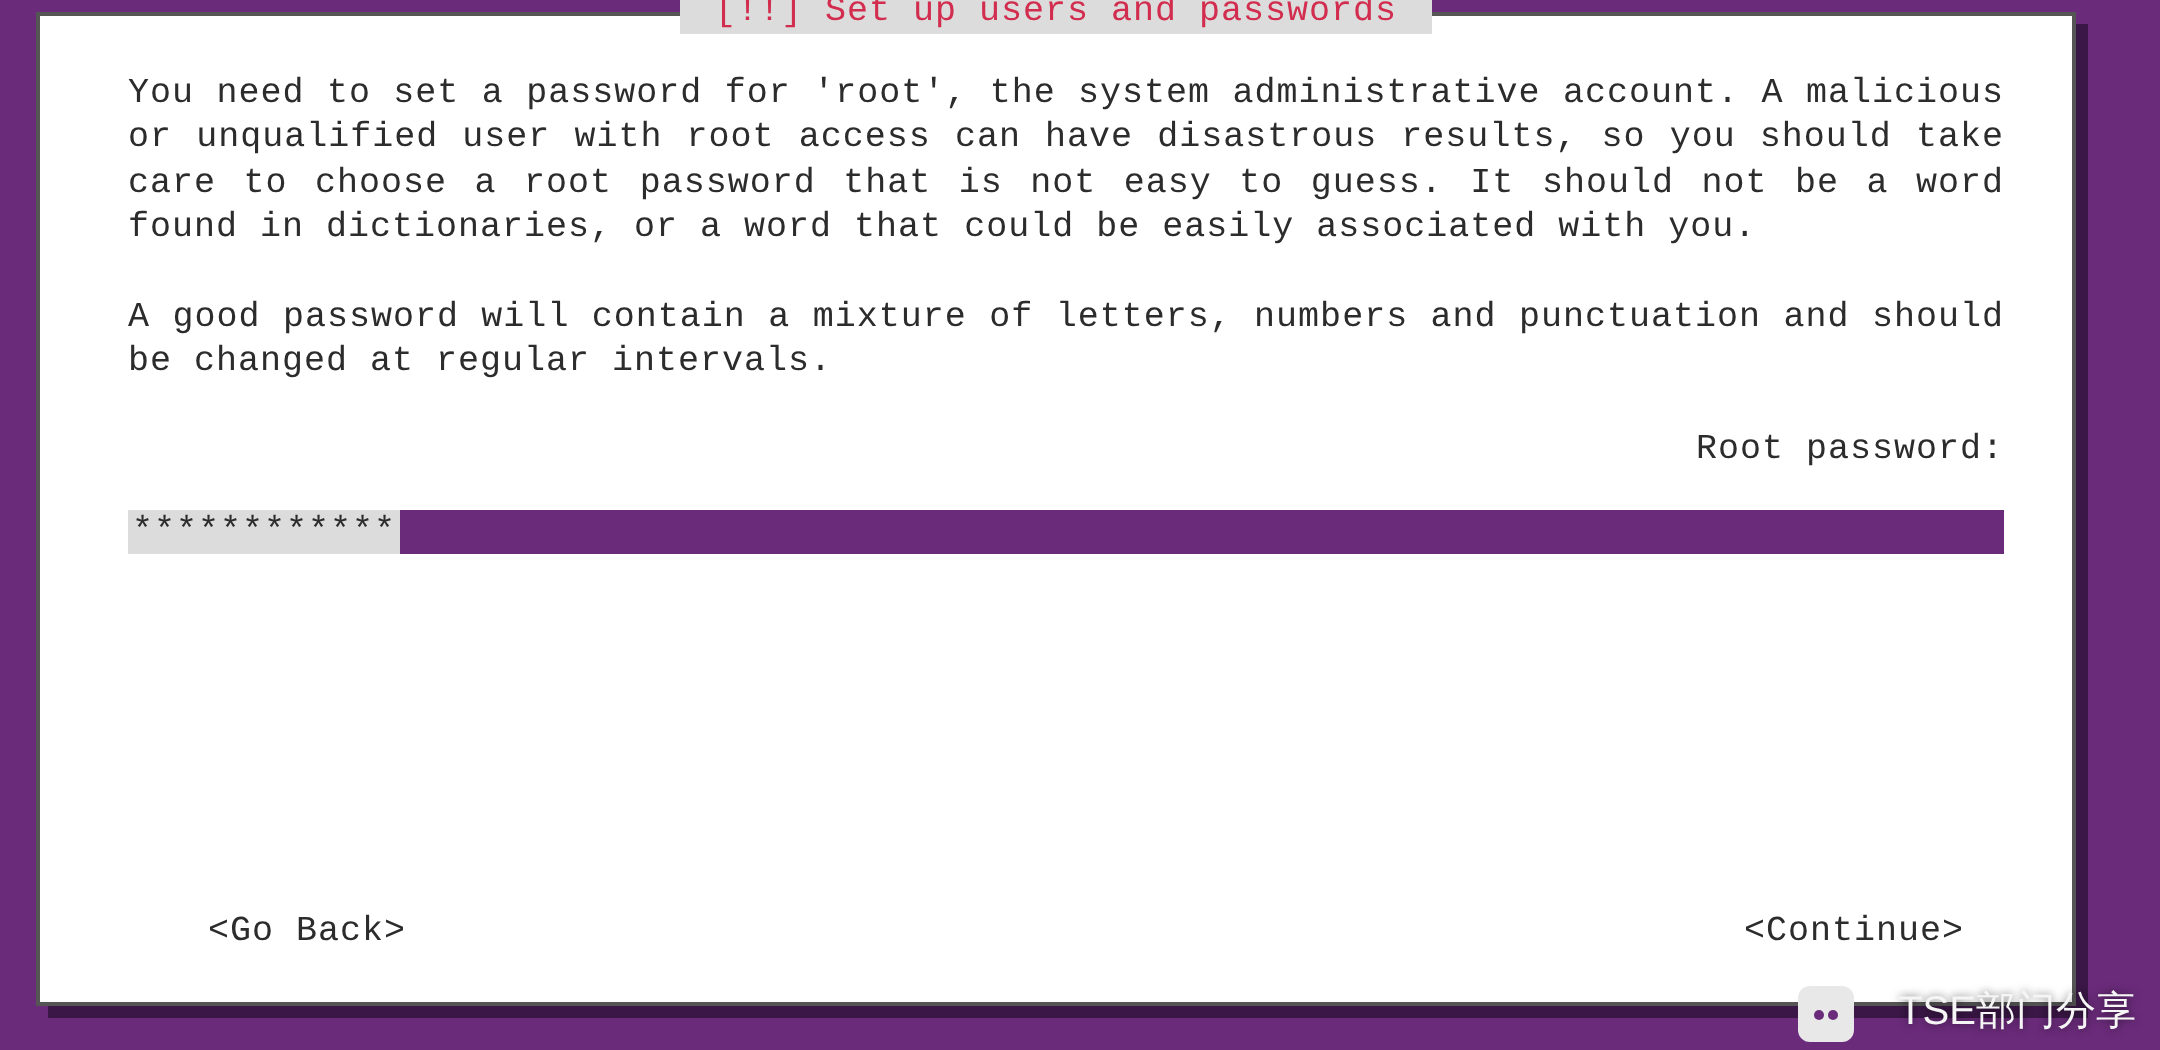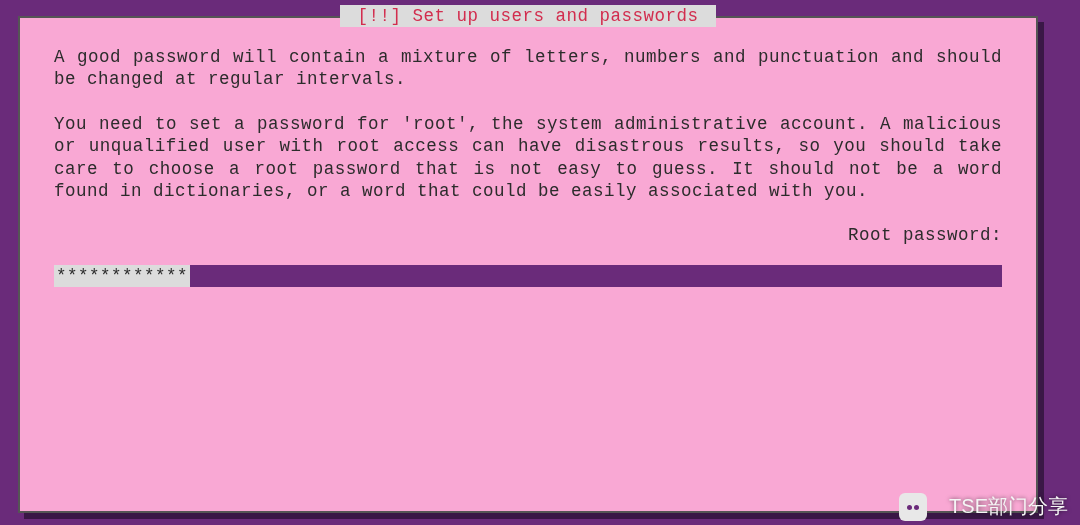--- a/index.html
+++ b/index.html
@@ -16,27 +16,27 @@
   }
   .screen {
     position: relative;
     width: 1080px;
     height: 525px;
     background: #6a2b7a;
   }
   .dialog {
     position: absolute;
     left: 18px;
-    top: 16px;
+    top: 6px;
     width: 1020px;
     height: 497px;
-    background: #f9a8d4;
+    background: #ffffff;
     border: 2px solid #555;
     box-shadow: 6px 6px 0 #3a1746;
-    padding: 28px 34px 22px 34px;
+    padding: 28px 34px 22px 44px;
     box-sizing: border-box;
   }
   .title-wrap {
     position: absolute;
     top: -13px;
     left: 0;
     width: 100%;
     text-align: center;
   }
   .title {
@@ -124,26 +124,30 @@
 </style>
 </head>
 <body>
 
 <div class="screen">
   <div class="dialog">
     <div class="title-wrap">
       <span class="title"> [!!] Set up users and passwords </span>
     </div>
     <div class="body">
+      <p>You need to set a password for 'root', the system administrative account. A malicious or unqualified user with root access can have disastrous results, so you should take care to choose a root password that is not easy to guess. It should not be a word found in dictionaries, or a word that could be easily associated with you.</p>
       <p>A good password will contain a mixture of letters, numbers and punctuation and should be changed at regular intervals.</p>
-      <p>You need to set a password for 'root', the system administrative account. A malicious or unqualified user with root access can have disastrous results, so you should take care to choose a root password that is not easy to guess. It should not be a word found in dictionaries, or a word that could be easily associated with you.</p>
       <div class="prompt">Root password:</div>
       <div class="input-bar">
         <span class="input-mask">************</span>
       </div>
+    </div>
+    <div class="buttons">
+      <span class="btn">&lt;Go Back&gt;</span>
+      <span class="btn btn-right">&lt;Continue&gt;</span>
     </div>
   </div>
   <div class="watermark">
     <span class="wm-icon">
       <span class="wm-dot"></span>
         <span class="wm-dot"></span>
     </span>
     <span>TSE部门分享</span>
   </div>
 </div>

